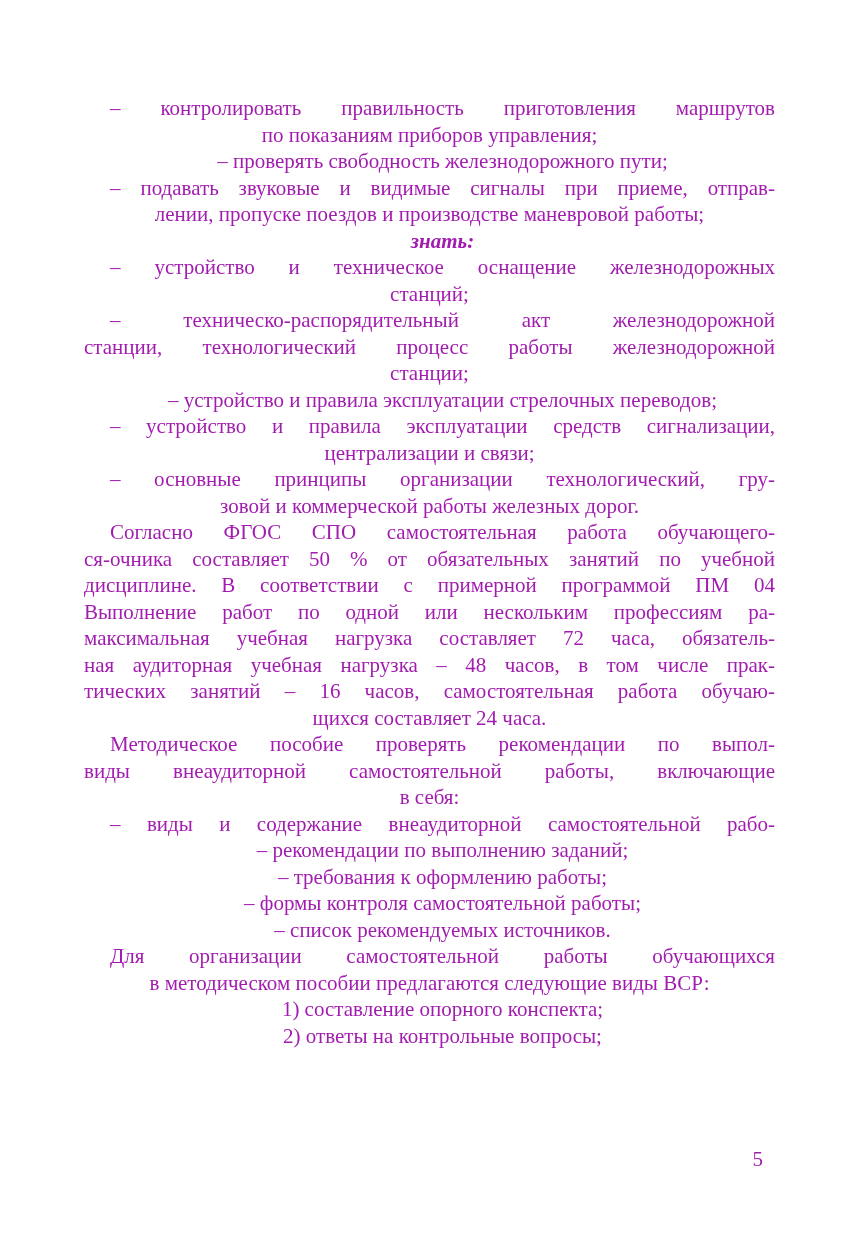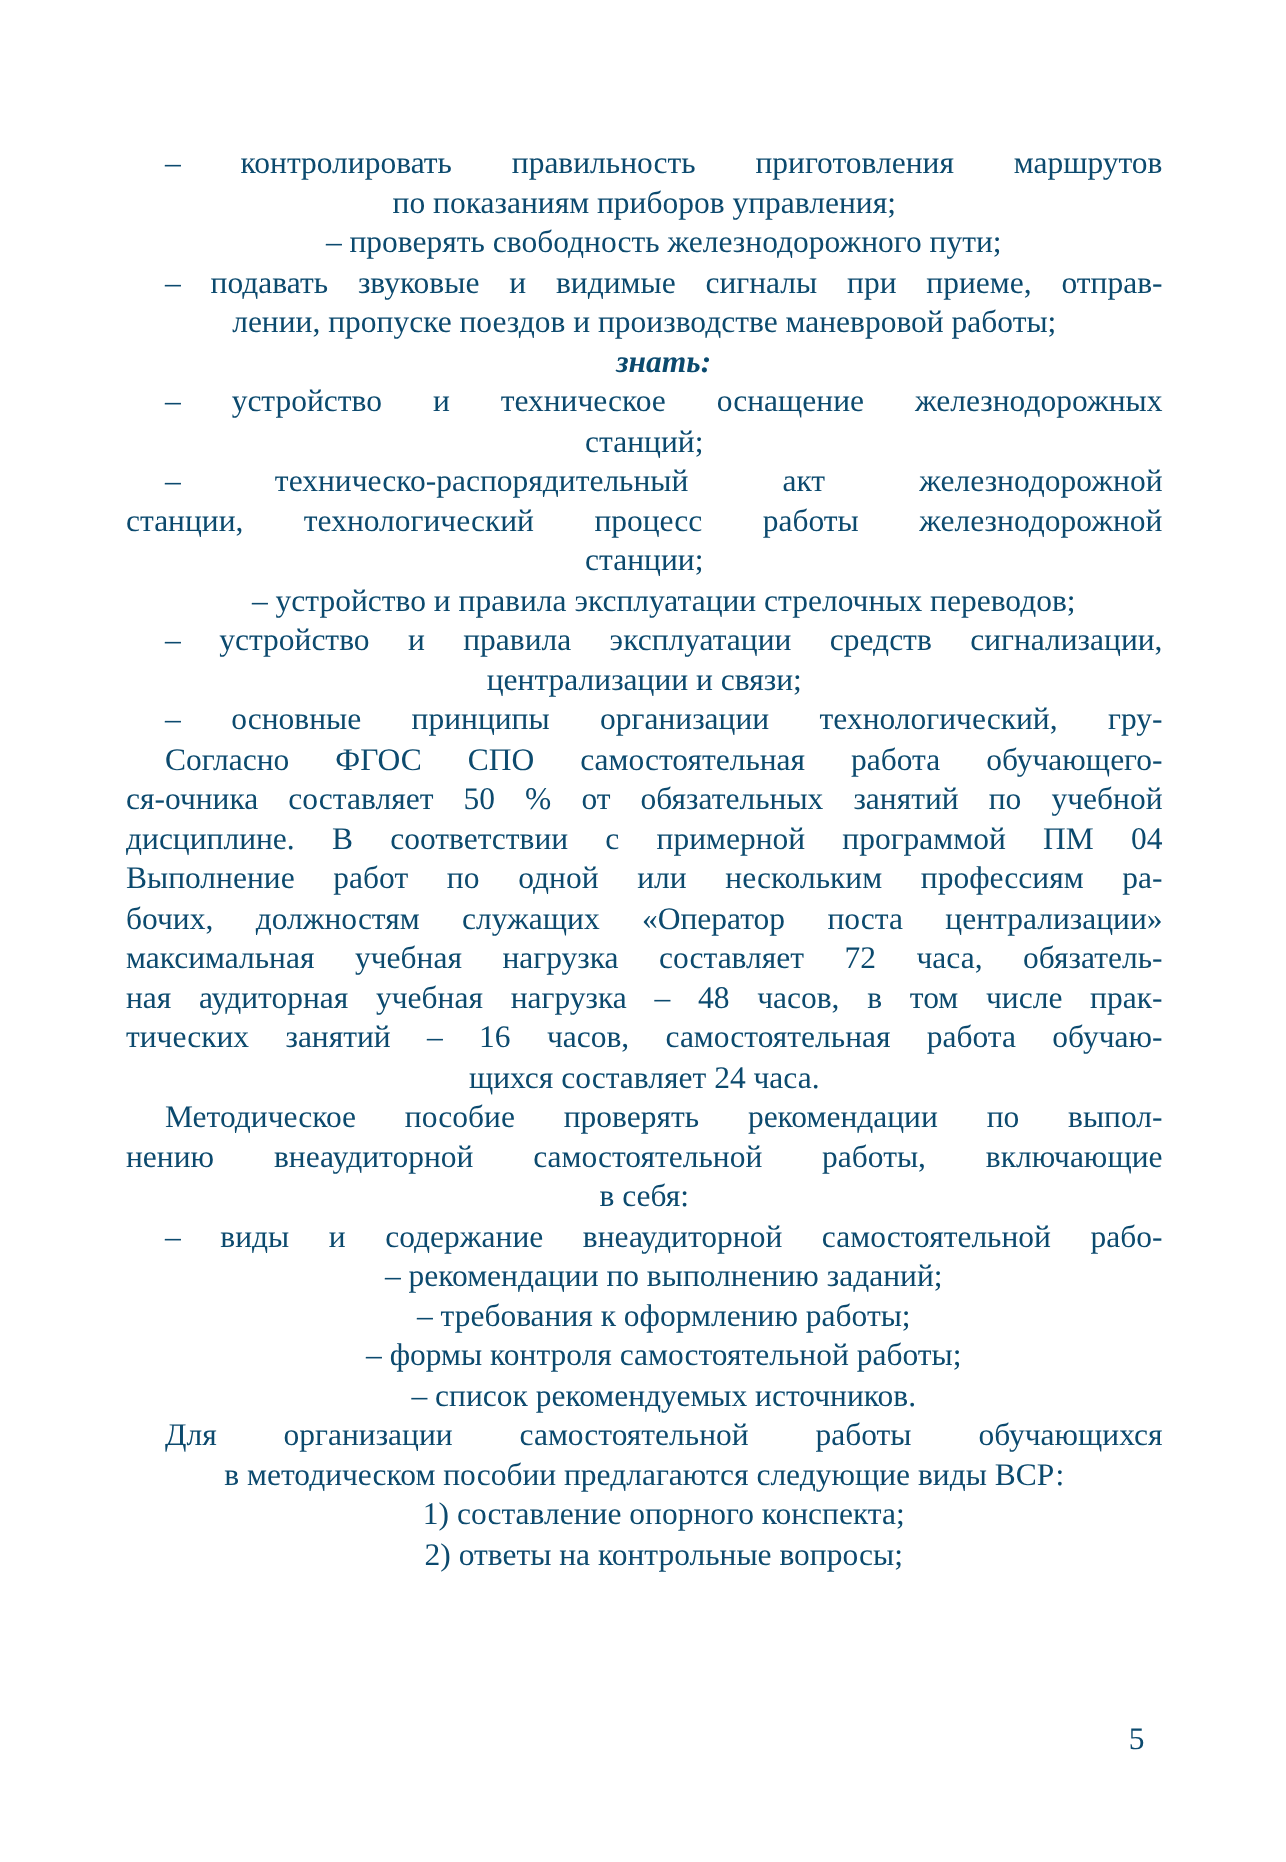--- a/index.html
+++ b/index.html
@@ -6,21 +6,21 @@
     margin: 0;
     padding: 0;
     background: #e8e8e8;
   }
   .page {
     position: relative;
     width: 857px;
     height: 1241px;
     margin: 0 auto;
     background: #ffffff;
-    color: #0c4a6e;
+    color: #a21caf;
     font-family: "Liberation Serif", "DejaVu Serif", serif;
     overflow: hidden;
   }
   .text-block {
     position: absolute;
     top: 95px;
     left: 84px;
     width: 691px;
     font-size: 21px;
     line-height: 26.5px;
@@ -85,35 +85,35 @@
       </div>
       <div class="paragraph">
         <div class="line first">– устройство и правила эксплуатации стрелочных переводов;</div>
       </div>
       <div class="paragraph">
         <div class="line first jst">– устройство и правила эксплуатации средств сигнализации,</div>
         <div class="line">централизации и связи;</div>
       </div>
       <div class="paragraph">
         <div class="line first jst">– основные принципы организации технологический, гру-</div>
+        <div class="line">зовой и коммерческой работы железных дорог.</div>
       </div>
       <div class="paragraph">
         <div class="line first jst">Согласно ФГОС СПО самостоятельная работа обучающего-</div>
         <div class="line jst">ся-очника составляет 50 % от обязательных занятий по учебной</div>
         <div class="line jst">дисциплине. В соответствии с примерной программой ПМ 04</div>
         <div class="line jst">Выполнение работ по одной или нескольким профессиям ра-</div>
-        <div class="line jst">бочих, должностям служащих «Оператор поста централизации»</div>
         <div class="line jst">максимальная учебная нагрузка составляет 72 часа, обязатель-</div>
         <div class="line jst">ная аудиторная учебная нагрузка – 48 часов, в том числе прак-</div>
         <div class="line jst">тических занятий – 16 часов, самостоятельная работа обучаю-</div>
         <div class="line">щихся составляет 24 часа.</div>
       </div>
       <div class="paragraph">
         <div class="line first jst">Методическое пособие проверять рекомендации по выпол-</div>
-        <div class="line jst">нению внеаудиторной самостоятельной работы, включающие</div>
+        <div class="line jst">виды внеаудиторной самостоятельной работы, включающие</div>
         <div class="line">в себя:</div>
       </div>
       <div class="paragraph">
         <div class="line first jst">– виды и содержание внеаудиторной самостоятельной рабо-</div>
       </div>
       <div class="paragraph">
         <div class="line first">– рекомендации по выполнению заданий;</div>
       </div>
       <div class="paragraph">
         <div class="line first">– требования к оформлению работы;</div>

